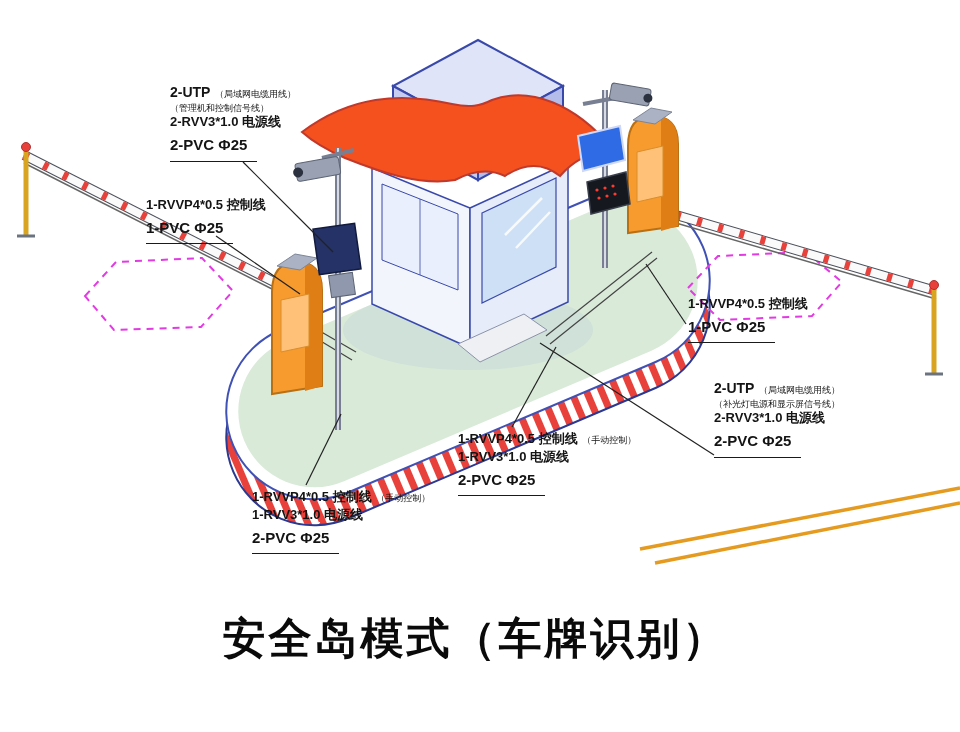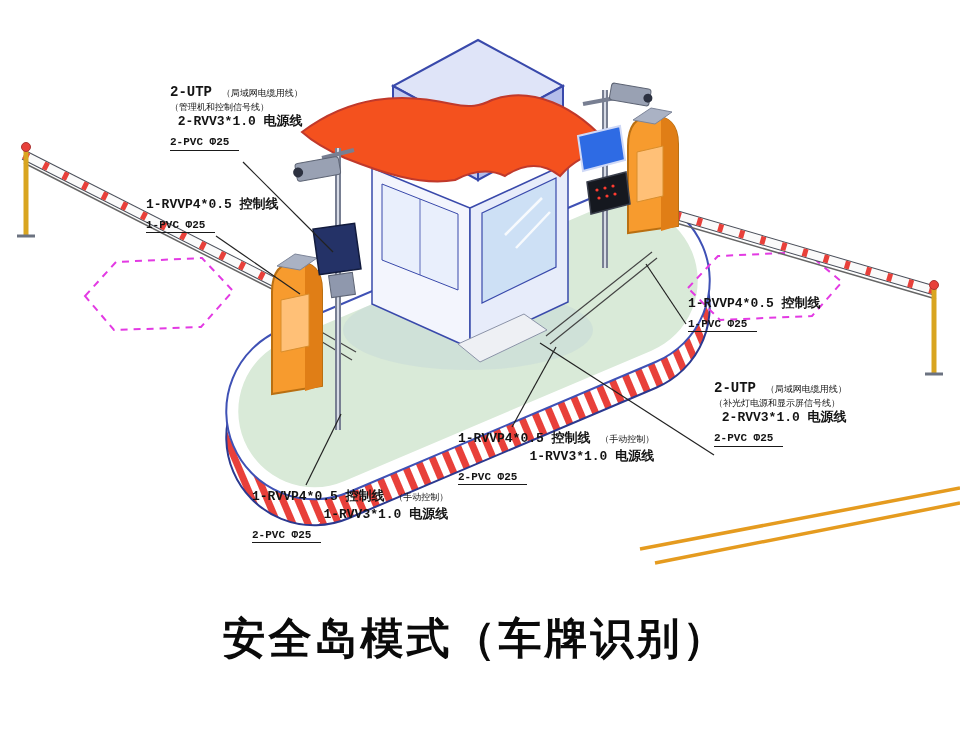--- a/index.html
+++ b/index.html
@@ -1,38 +1,38 @@
 <!DOCTYPE html>
 <html><head>
 <meta charset="utf-8">
 <style>
   html,body{margin:0;padding:0;background:#ffffff;}
   #canvas{
     position:relative;
     width:960px;height:732px;
     background:#ffffff;
     overflow:hidden;
-    font-family:Liberation Mono, monospace;
+    font-family:Liberation Sans, sans-serif;
   }
   #diagram-svg{position:absolute;left:0;top:0;}
   .lbl{
     position:absolute;
     color:#141414;
     line-height:1.3;
     white-space:nowrap;
   }
   .lbl .row{display:block;}
   .big{font-size:14px;font-weight:700;}
   .small{font-size:9px;font-weight:400;}
-  .mid{font-size:13px;font-weight:600;text-align:right;}
+  .mid{font-size:13px;font-weight:600;}
   .phi{
-    font-size:11px;font-weight:700;
+    font-size:15px;font-weight:700;
     display:inline-block;
     border-bottom:1.6px solid #1a1a1a;
-    padding:1px 10px 0 0;
+    padding:1px 10px 6px 0;
     margin-top:3px;
   }
   #title{
     position:absolute;left:0;right:9px;top:610px;
     text-align:center;
     font-size:43px;
     font-weight:600;
     letter-spacing:3px;
     color:#0a0a0a;
   }

